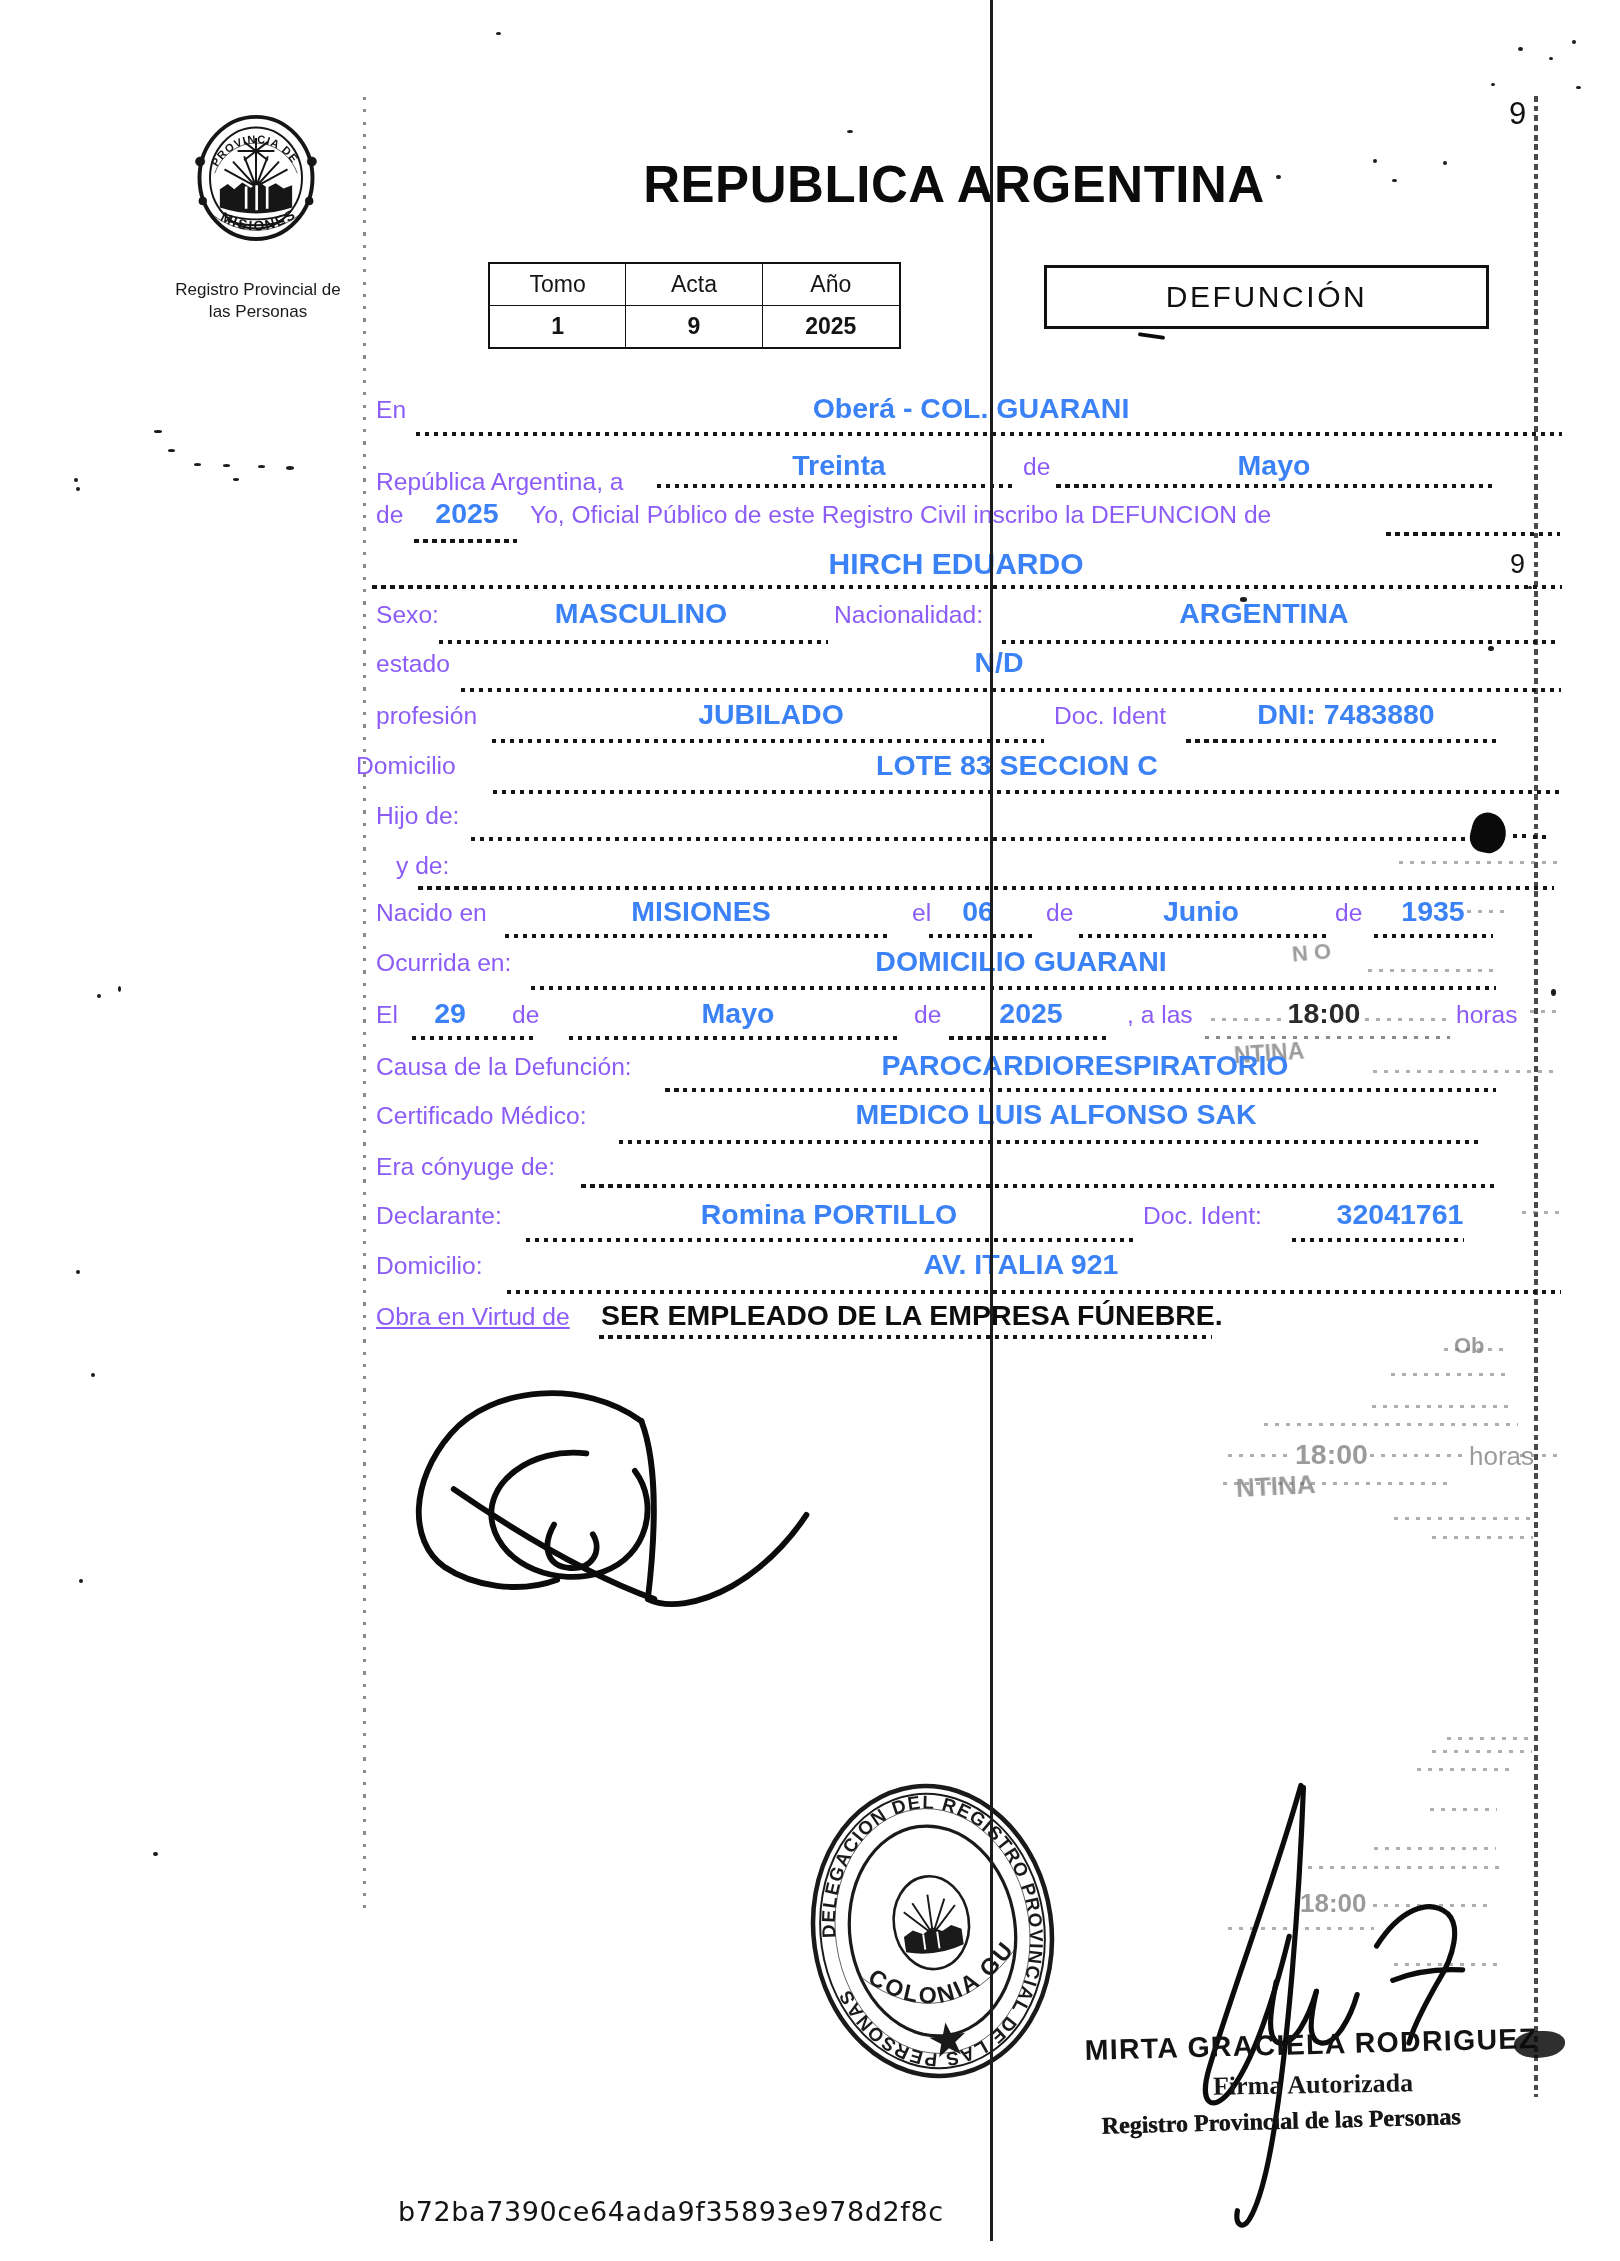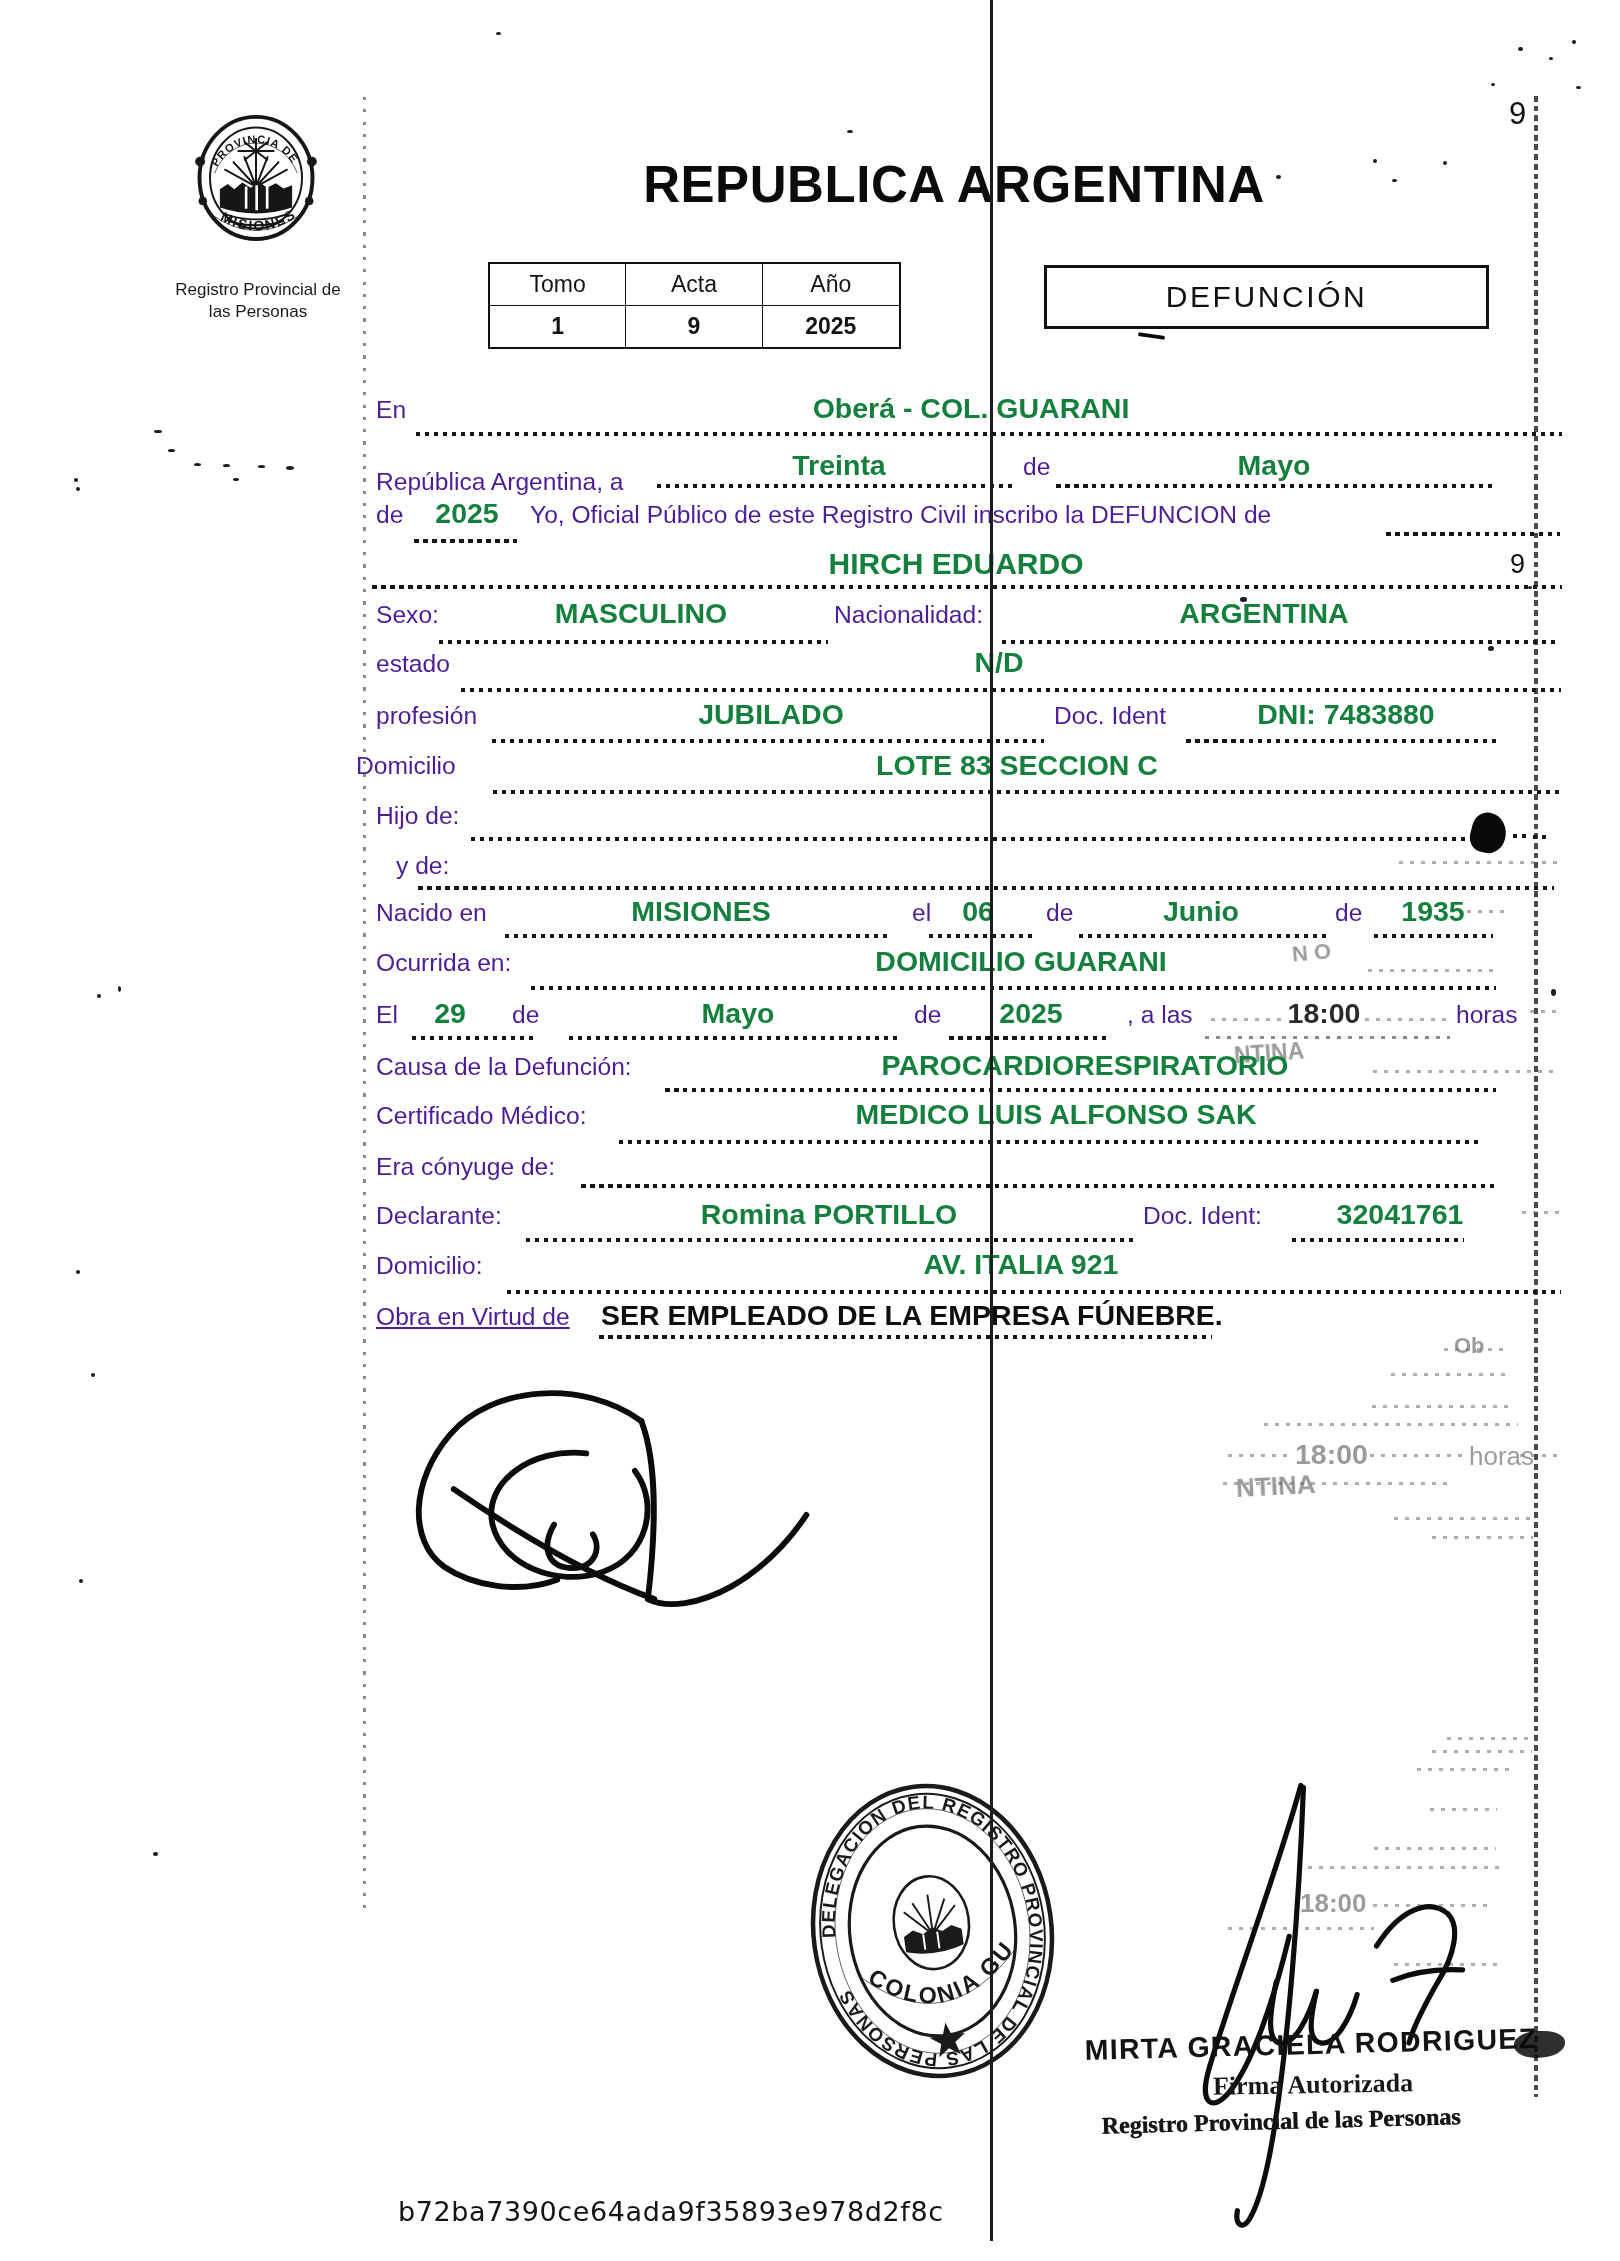--- a/index.html
+++ b/index.html
@@ -1,20 +1,20 @@
 <!DOCTYPE html>
 <html style="font-size:10.4px"><head>
 <meta charset="utf-8">
 <style>
   html,body{margin:0;padding:0;background:#e8e8e8;}
   .page{position:relative;width:1620px;height:2261px;background:#ffffff;overflow:hidden;
         font-family:"Liberation Sans",sans-serif;color:#141414;}
   .abs{position:absolute;white-space:nowrap;}
-  .lbl{position:absolute;font-size:24.6px;white-space:nowrap;color:#4c1d95;}
-  .val{position:absolute;font-size:28.5px;font-weight:bold;white-space:nowrap;color:#15803d;
+  .lbl{position:absolute;font-size:24.6px;white-space:nowrap;color:#8b5cf6;}
+  .val{position:absolute;font-size:28.5px;font-weight:bold;white-space:nowrap;color:#3b82f6;
        transform:translateX(-50%);}
   .valL{position:absolute;font-size:28.5px;font-weight:bold;white-space:nowrap;color:#0e0e0e;}
   .dot{position:absolute;height:3.9px;
        background:repeating-linear-gradient(90deg,#161616 0 4.5px,transparent 4.5px 9px);}
   .gdot{position:absolute;height:3.2px;opacity:.55;
        background:repeating-linear-gradient(90deg,#6d6d6d 0 3.9px,transparent 3.9px 11px);}
   .ghost{position:absolute;color:#5f5f5f;opacity:.62;font-weight:bold;white-space:nowrap;
        filter:blur(0.3px);}
   .speck{position:absolute;background:#1d1d1d;border-radius:50%;}
   .fold{position:absolute;left:990px;top:0;width:2.6px;height:2241px;background:#1c1c1c;z-index:40;}

